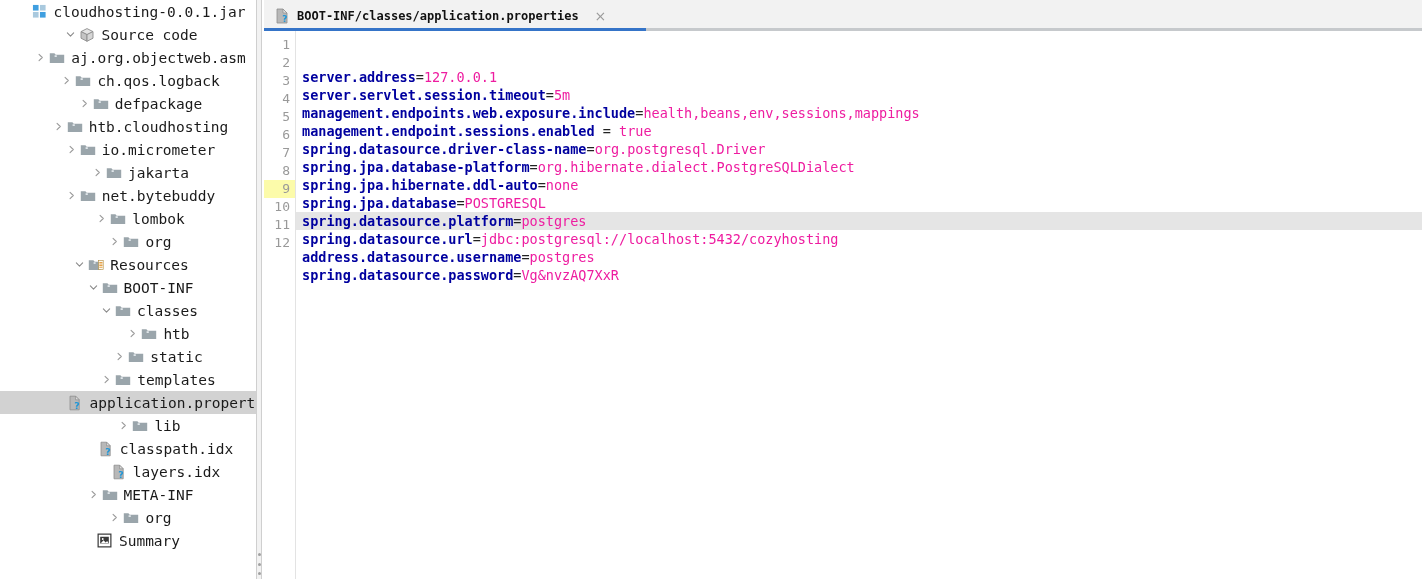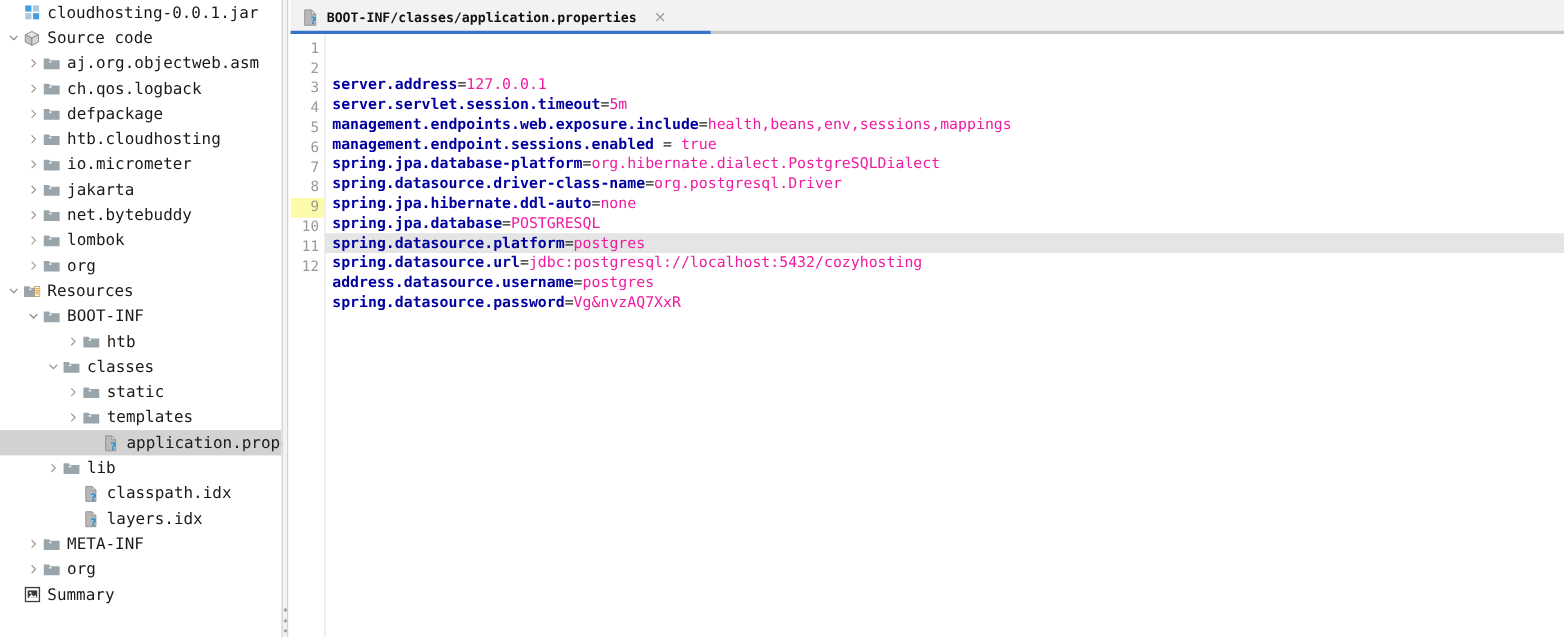--- a/index.html
+++ b/index.html
@@ -30,20 +30,21 @@
     position: relative;
     height: 23px;
     display: flex;
     align-items: center;
     white-space: nowrap;
     font-family: "DejaVu Sans Mono", "Liberation Mono", monospace;
     font-size: 14.5px;
     color: #1a1a1a;
     cursor: default;
     overflow: hidden;
+    justify-content: center;
   }
   .tree-row.selected { background: #d2d2d2; }
   .twisty {
     width: 15px;
     min-width: 15px;
     text-align: center;
     color: #8a8a8a;
     font-family: "DejaVu Sans", sans-serif;
     font-size: 10px;
     line-height: 1;
@@ -404,48 +405,48 @@
         </span>
         <span class="row-icon">
           <svg width="16" height="14" viewBox="0 0 16 14">
             <path d="M0.8 2.2 h4.6 l1.3 1.5 h8.5 v8.2 h-14.4 z" fill="#9aa5ab"></path>
             <rect x="5.6" y="4.3" width="2.2" height="1.6" fill="#e8eef1"></rect>
           </svg>
         </span>
         <span class="row-label">BOOT-INF</span>
       </div>
       <div class="tree-row">
+        <span style="display: inline-block; width: 41px; min-width: 41px;"></span>
+        <span class="twisty">
+          <svg width="9" height="9" viewBox="0 0 10 10">
+            <path d="M1.5 3.2 L5 6.8 L8.5 3.2" fill="none" stroke="#8a8a8a" stroke-width="1.2" stroke-linecap="round" stroke-linejoin="round"></path>
+          </svg>
+        </span>
+        <span class="row-icon">
+          <svg width="16" height="14" viewBox="0 0 16 14">
+            <path d="M0.8 2.2 h4.6 l1.3 1.5 h8.5 v8.2 h-14.4 z" fill="#9aa5ab"></path>
+            <rect x="5.6" y="4.3" width="2.2" height="1.6" fill="#e8eef1"></rect>
+          </svg>
+        </span>
+        <span class="row-label">classes</span>
+      </div>
+      <div class="tree-row">
         <span style="display: inline-block; width: 59px; min-width: 59px;"></span>
         <span class="twisty">
           <svg width="9" height="9" viewBox="0 0 10 10">
             <path d="M3.4 1.5 L7.0 5 L3.4 8.5" fill="none" stroke="#9a9a9a" stroke-width="1.2" stroke-linecap="round" stroke-linejoin="round"></path>
           </svg>
         </span>
         <span class="row-icon">
           <svg width="16" height="14" viewBox="0 0 16 14">
             <path d="M0.8 2.2 h4.6 l1.3 1.5 h8.5 v8.2 h-14.4 z" fill="#9aa5ab"></path>
             <rect x="5.6" y="4.3" width="2.2" height="1.6" fill="#e8eef1"></rect>
           </svg>
         </span>
         <span class="row-label">htb</span>
-      </div>
-      <div class="tree-row">
-        <span style="display: inline-block; width: 41px; min-width: 41px;"></span>
-        <span class="twisty">
-          <svg width="9" height="9" viewBox="0 0 10 10">
-            <path d="M1.5 3.2 L5 6.8 L8.5 3.2" fill="none" stroke="#8a8a8a" stroke-width="1.2" stroke-linecap="round" stroke-linejoin="round"></path>
-          </svg>
-        </span>
-        <span class="row-icon">
-          <svg width="16" height="14" viewBox="0 0 16 14">
-            <path d="M0.8 2.2 h4.6 l1.3 1.5 h8.5 v8.2 h-14.4 z" fill="#9aa5ab"></path>
-            <rect x="5.6" y="4.3" width="2.2" height="1.6" fill="#e8eef1"></rect>
-          </svg>
-        </span>
-        <span class="row-label">classes</span>
       </div>
       <div class="tree-row">
         <span style="display: inline-block; width: 59px; min-width: 59px;"></span>
         <span class="twisty">
           <svg width="9" height="9" viewBox="0 0 10 10">
             <path d="M3.4 1.5 L7.0 5 L3.4 8.5" fill="none" stroke="#9a9a9a" stroke-width="1.2" stroke-linecap="round" stroke-linejoin="round"></path>
           </svg>
         </span>
         <span class="row-icon">
           <svg width="16" height="14" viewBox="0 0 16 14">
@@ -605,22 +606,22 @@
           <div class="ln">10</div>
           <div class="ln">11</div>
           <div class="ln">12</div>
         </div>
       <div id="gutter-border"></div>
       <div id="code-lines">
           <div class="cl"><span class="k">server.address</span><span class="eq">=</span><span class="v">127.0.0.1</span></div>
           <div class="cl"><span class="k">server.servlet.session.timeout</span><span class="eq">=</span><span class="v">5m</span></div>
           <div class="cl"><span class="k">management.endpoints.web.exposure.include</span><span class="eq">=</span><span class="v">health,beans,env,sessions,mappings</span></div>
           <div class="cl"><span class="k">management.endpoint.sessions.enabled</span><span class="eq"> = </span><span class="v">true</span></div>
+          <div class="cl"><span class="k">spring.datasource.driver-class-name</span><span class="eq">=</span><span class="v">org.postgresql.Driver</span></div>
           <div class="cl"><span class="k">spring.jpa.database-platform</span><span class="eq">=</span><span class="v">org.hibernate.dialect.PostgreSQLDialect</span></div>
-          <div class="cl"><span class="k">spring.datasource.driver-class-name</span><span class="eq">=</span><span class="v">org.postgresql.Driver</span></div>
           <div class="cl"><span class="k">spring.jpa.hibernate.ddl-auto</span><span class="eq">=</span><span class="v">none</span></div>
           <div class="cl"><span class="k">spring.jpa.database</span><span class="eq">=</span><span class="v">POSTGRESQL</span></div>
           <div class="cl hl"><span class="k">spring.datasource.platform</span><span class="eq">=</span><span class="v">postgres</span></div>
           <div class="cl"><span class="k">spring.datasource.url</span><span class="eq">=</span><span class="v">jdbc:postgresql://localhost:5432/cozyhosting</span></div>
           <div class="cl"><span class="k">address.datasource.username</span><span class="eq">=</span><span class="v">postgres</span></div>
           <div class="cl"><span class="k">spring.datasource.password</span><span class="eq">=</span><span class="v">Vg&amp;nvzAQ7XxR</span></div>
         </div>
     </div>
 
   </div>

